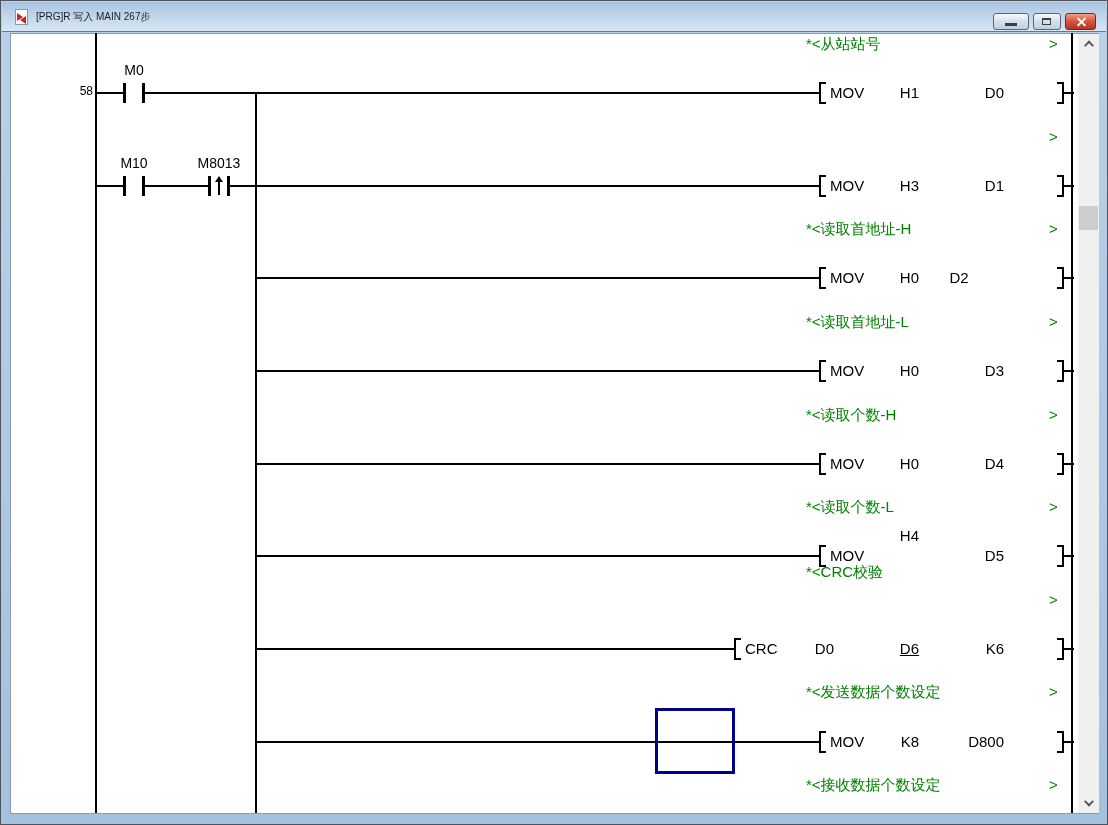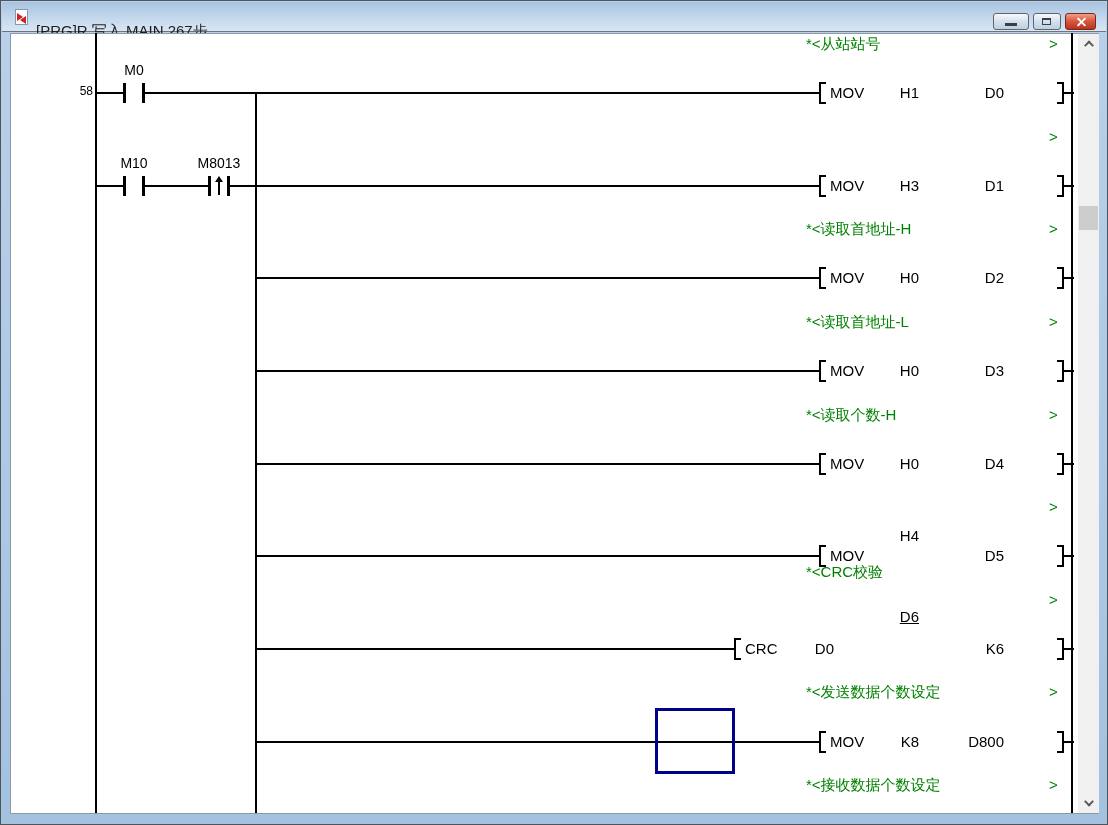--- a/index.html
+++ b/index.html
@@ -9,21 +9,21 @@
   
   .titlebar{position:absolute;left:1px;top:1px;right:1px;height:30px;
     background:linear-gradient(180deg,#a8c3df 0%,#c6daee 60%,#d8e6f5 100%);
     border-bottom:1px solid #6e747b;box-sizing:border-box;}
   .app-icon{position:absolute;left:13px;top:7px;width:13px;height:16px;background:#fff;
     border:1px solid #8898a8;box-sizing:border-box;}
   .app-icon .r1{position:absolute;left:1px;top:3px;width:0;height:0;
     border-top:4px solid transparent;border-bottom:4px solid transparent;border-left:6px solid #cc2222;}
   .app-icon .r2{position:absolute;right:1px;top:6px;width:0;height:0;
     border-top:4px solid transparent;border-bottom:4px solid transparent;border-right:6px solid #cc2222;}
-  .title{position:absolute;left:34px;top:20px;font-size:15px;color:#1d1d1d;white-space:nowrap;}
+  .title{position:absolute;left:34px;top:8px;font-size:10px;color:#1d1d1d;white-space:nowrap;}
   .winbtns{position:absolute;right:10px;top:11px;display:flex;gap:4px;}
   .wbtn{height:17px;border:1px solid #5d656d;border-radius:3px;box-sizing:border-box;position:relative;}
   .wbtn.min{width:36px;background:linear-gradient(180deg,#f7fafc,#d4e0ec 50%,#bdcfe0);}
   .wbtn.max{width:28px;background:linear-gradient(180deg,#f7fafc,#d4e0ec 50%,#bdcfe0);}
   .wbtn.close{width:31px;background:linear-gradient(180deg,#f0a08b,#d95b41 45%,#b53322);border-color:#7e241a;}
   .glyph-min{position:absolute;left:50%;bottom:3px;width:12px;height:3px;margin-left:-6px;background:#3a3f44;}
   .glyph-max{position:absolute;left:50%;top:50%;width:9px;height:7px;margin:-4px 0 0 -5px;
     border:1px solid #3a3f44;border-top:2px solid #3a3f44;box-sizing:border-box;}
   .glyph-x1,.glyph-x2{position:absolute;left:50%;top:50%;width:11px;height:2px;margin:-1px 0 0 -5px;background:#fff;}
   .glyph-x1{transform:rotate(45deg);} .glyph-x2{transform:rotate(-45deg);}
@@ -90,20 +90,21 @@
     <div class="vline" style="left:1070px;top:32px;height:780px;"></div>
   <div class="comment" style="left: 805px; top: 34px; width: 262px;">*&lt;从站站号</div>
       <div class="cmark" style="left: 1048px; top: 34px;">&gt;</div>
       <div class="cmark" style="left: 1048px; top: 127px;">&gt;</div>
       <div class="comment" style="left: 805px; top: 219px; width: 262px;">*&lt;读取首地址-H</div>
       <div class="cmark" style="left: 1048px; top: 219px;">&gt;</div>
       <div class="comment" style="left: 805px; top: 312px; width: 262px;">*&lt;读取首地址-L</div>
       <div class="cmark" style="left: 1048px; top: 312px;">&gt;</div>
       <div class="comment" style="left: 805px; top: 405px; width: 262px;">*&lt;读取个数-H</div>
       <div class="cmark" style="left: 1048px; top: 405px;">&gt;</div>
+      <div class="comment" style="left: 805px; top: 497px; width: 262px;">*&lt;读取个数-L</div>
       <div class="cmark" style="left: 1048px; top: 497px;">&gt;</div>
       <div class="comment" style="left: 805px; top: 562px; width: 262px;">*&lt;CRC校验</div>
       <div class="cmark" style="left: 1048px; top: 590px;">&gt;</div>
       <div class="comment" style="left: 805px; top: 682px; width: 262px;">*&lt;发送数据个数设定</div>
       <div class="cmark" style="left: 1048px; top: 682px;">&gt;</div>
       <div class="comment" style="left: 805px; top: 775px; width: 262px;">*&lt;接收数据个数设定</div>
       <div class="cmark" style="left: 1048px; top: 775px;">&gt;</div>
       <div class="hline" style="left: 95px; top: 91px; width: 725px;"></div>
       <div class="hline" style="left: 1061px; top: 91px; width: 12px;"></div>
       <div class="step" style="left: 38px; top: 83px; width: 54px;">58</div>
@@ -134,21 +135,21 @@
       <div class="lbracket" style="left: 818px; top: 174px;"></div>
       <div class="mnemonic" style="left: 829px; top: 176px;">MOV</div>
       <div class="operand" style="left: 828px; top: 176px; width: 90px;">H3</div>
       <div class="operand" style="left: 913px; top: 176px; width: 90px;">D1</div>
       <div class="rbracket" style="left: 1056px; top: 174px;"></div>
       <div class="hline" style="left: 255px; top: 276px; width: 565px;"></div>
       <div class="hline" style="left: 1061px; top: 276px; width: 12px;"></div>
       <div class="lbracket" style="left: 818px; top: 266px;"></div>
       <div class="mnemonic" style="left: 829px; top: 268px;">MOV</div>
       <div class="operand" style="left: 828px; top: 268px; width: 90px;">H0</div>
-      <div class="operand" style="left: 913px; top: 268px; width: 90px;">D2</div>
+      <div class="operand" style="left: 913px; top: 268px; width: 90px; text-align: center;">D2</div>
       <div class="rbracket" style="left: 1056px; top: 266px;"></div>
       <div class="hline" style="left: 255px; top: 369px; width: 565px;"></div>
       <div class="hline" style="left: 1061px; top: 369px; width: 12px;"></div>
       <div class="lbracket" style="left: 818px; top: 359px;"></div>
       <div class="mnemonic" style="left: 829px; top: 361px;">MOV</div>
       <div class="operand" style="left: 828px; top: 361px; width: 90px;">H0</div>
       <div class="operand" style="left: 913px; top: 361px; width: 90px;">D3</div>
       <div class="rbracket" style="left: 1056px; top: 359px;"></div>
       <div class="hline" style="left: 255px; top: 462px; width: 565px;"></div>
       <div class="hline" style="left: 1061px; top: 462px; width: 12px;"></div>
@@ -162,21 +163,21 @@
       <div class="lbracket" style="left: 818px; top: 544px;"></div>
       <div class="mnemonic" style="left: 829px; top: 546px;">MOV</div>
       <div class="operand" style="left: 828px; top: 526px; width: 90px;">H4</div>
       <div class="operand" style="left: 913px; top: 546px; width: 90px;">D5</div>
       <div class="rbracket" style="left: 1056px; top: 544px;"></div>
       <div class="hline" style="left: 255px; top: 647px; width: 480px;"></div>
       <div class="hline" style="left: 1061px; top: 647px; width: 12px;"></div>
       <div class="lbracket" style="left: 733px; top: 637px;"></div>
       <div class="mnemonic" style="left: 744px; top: 639px;">CRC</div>
       <div class="operand" style="left: 743px; top: 639px; width: 90px;">D0</div>
-      <div class="operand" style="left: 828px; top: 607px; width: 90px; text-decoration: underline;">D6</div>
+      <div class="operand" style="left: 828px; top: 639px; width: 90px; text-decoration: underline;">D6</div>
       <div class="operand" style="left: 913px; top: 639px; width: 90px;">K6</div>
       <div class="rbracket" style="left: 1056px; top: 637px;"></div>
       <div class="hline" style="left: 255px; top: 740px; width: 565px;"></div>
       <div class="hline" style="left: 1061px; top: 740px; width: 12px;"></div>
       <div class="lbracket" style="left: 818px; top: 730px;"></div>
       <div class="mnemonic" style="left: 829px; top: 732px;">MOV</div>
       <div class="operand" style="left: 828px; top: 732px; width: 90px;">K8</div>
       <div class="operand" style="left: 913px; top: 732px; width: 90px;">D800</div>
       <div class="rbracket" style="left: 1056px; top: 730px;"></div>
       <div class="selcur" style="left: 654px; top: 707px;"></div>

